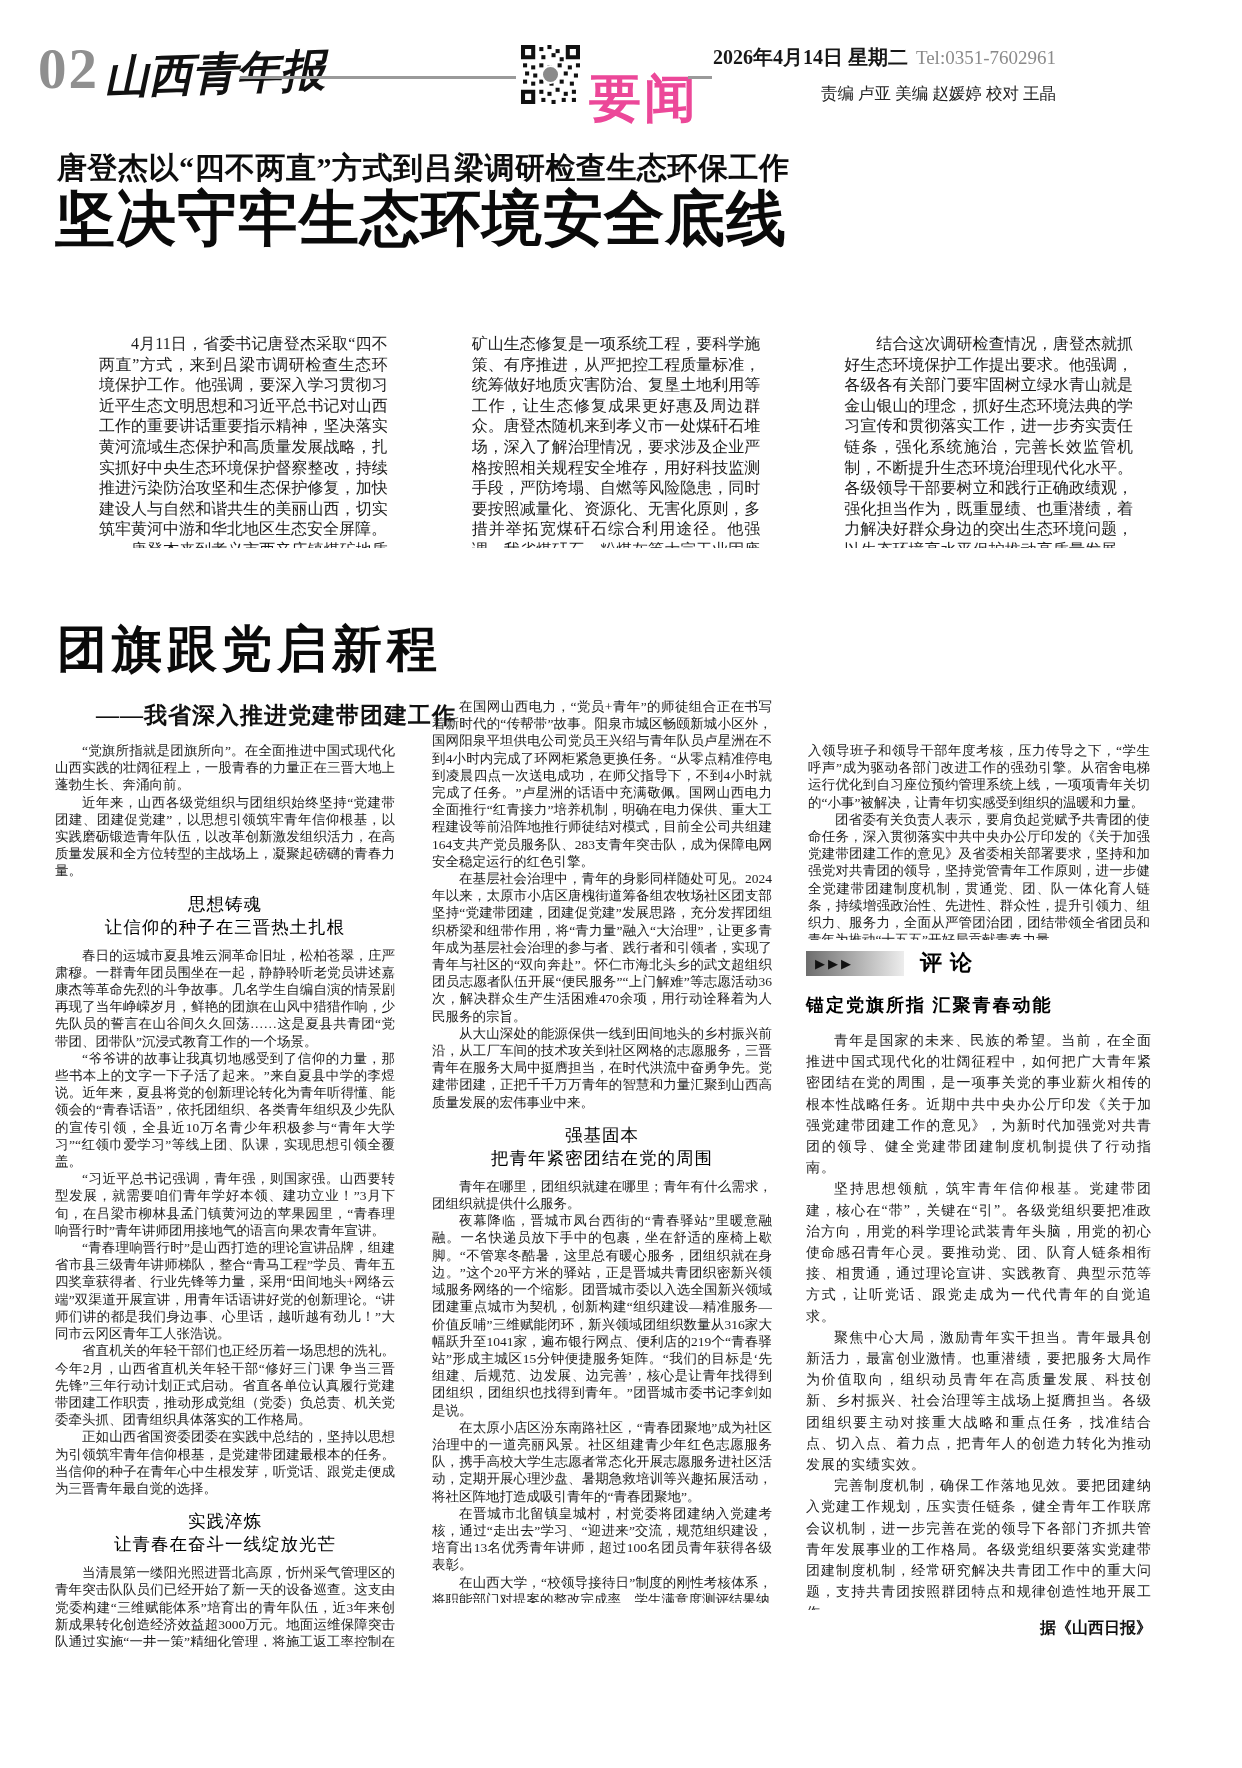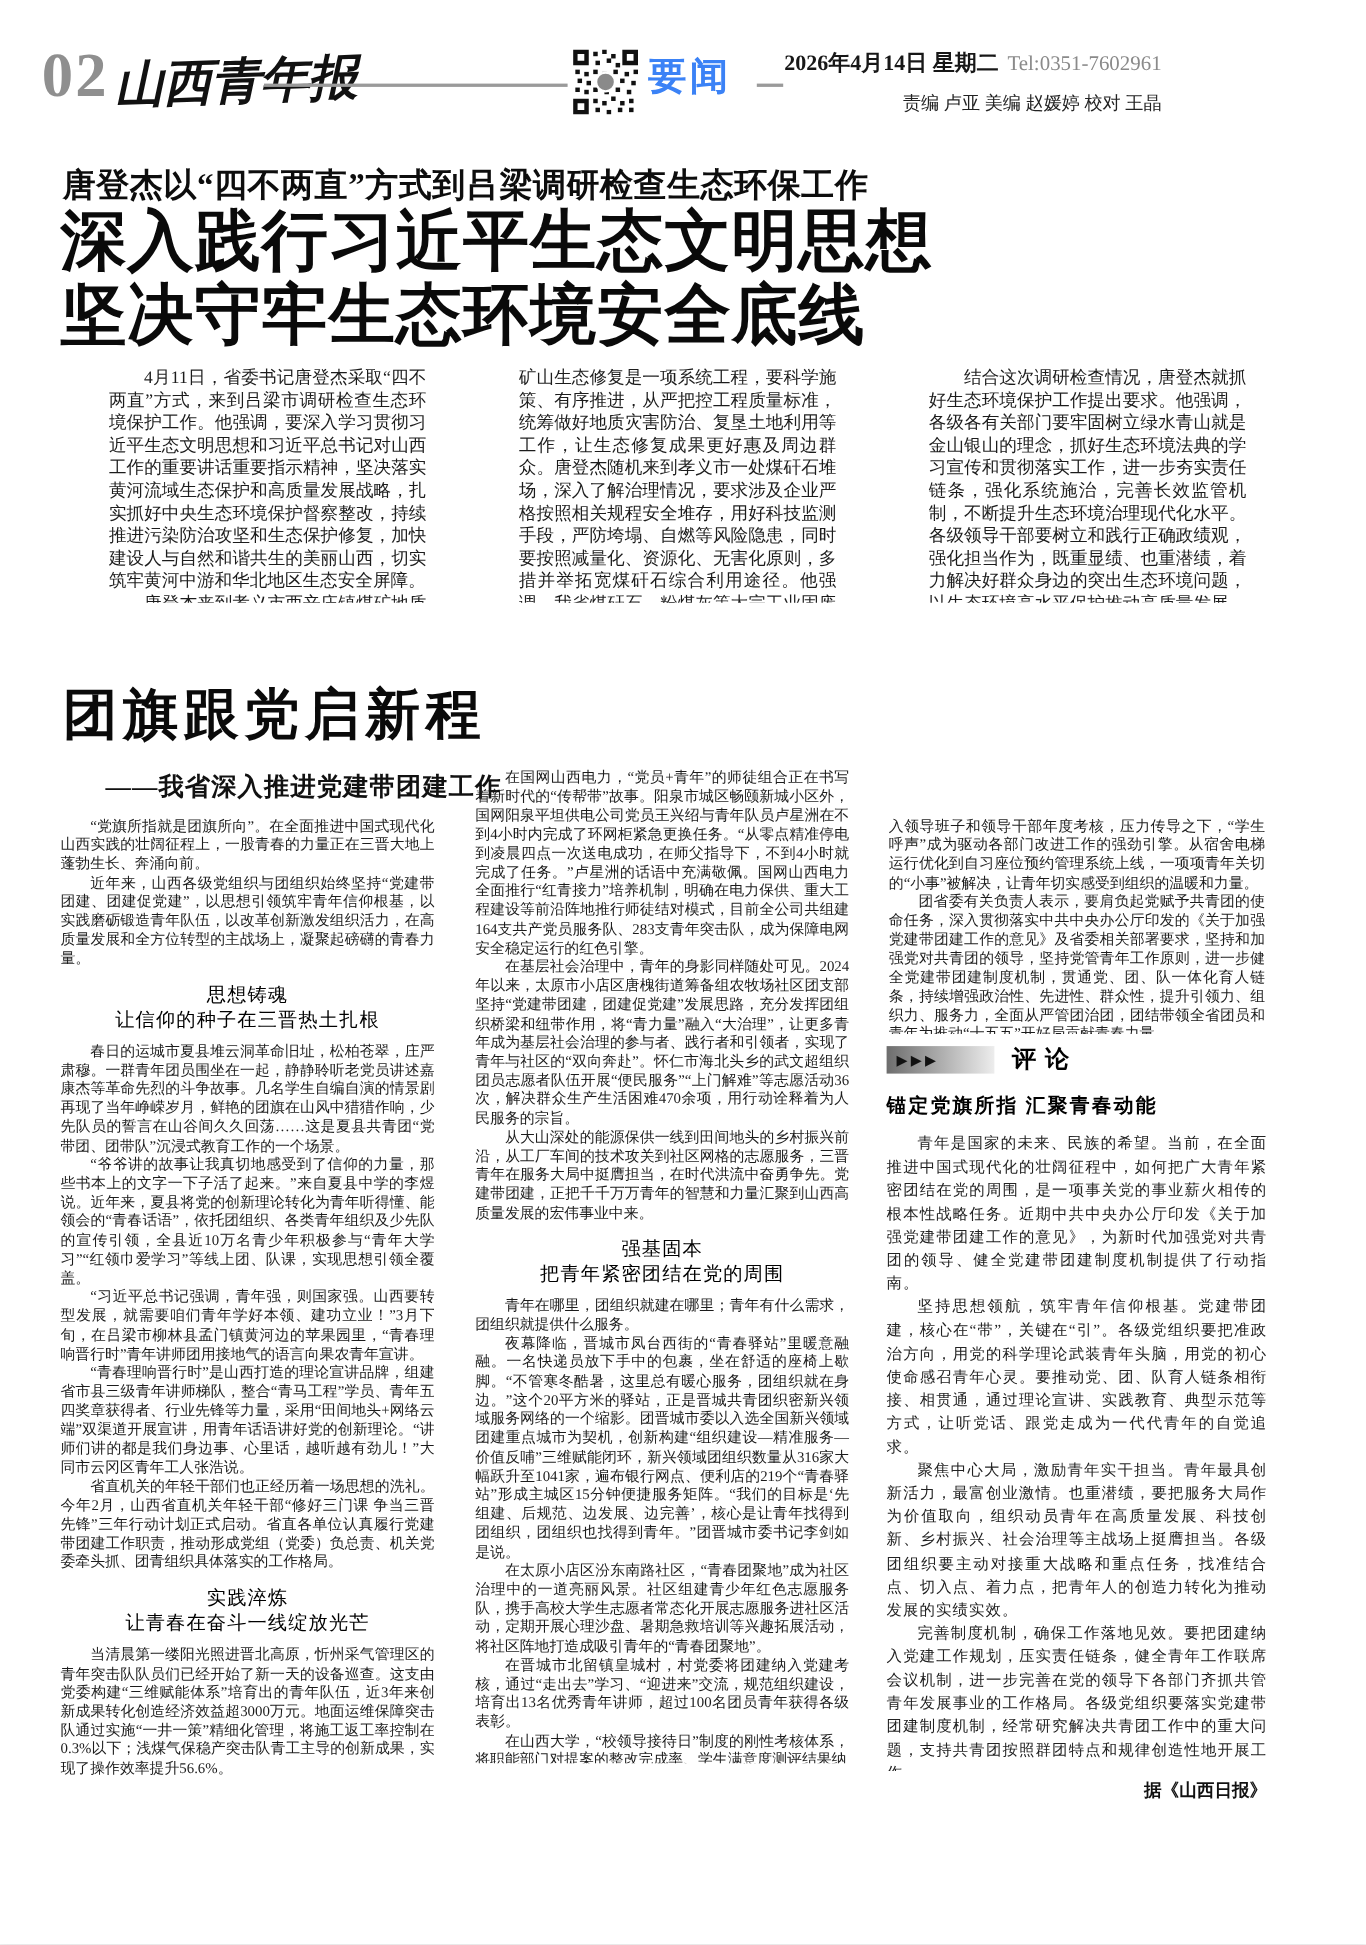--- a/index.html
+++ b/index.html
@@ -5,21 +5,21 @@
   html,body{margin:0;padding:0;background:#dcdcdc;}
   .page{position:relative;width:1242px;height:1768px;background:#ffffff;margin:0 auto;
         font-family:"Liberation Serif","DejaVu Serif",serif;color:#1c1c1c;overflow:hidden;
         box-shadow:0 0 8px rgba(0,0,0,.25);}
   
   .pagenum{position:absolute;left:38px;top:36px;font-size:57px;font-weight:700;color:#8f8f8f;letter-spacing:2px;}
   .masthead{position:absolute;left:104px;top:44px;font-size:45px;font-weight:900;font-style:italic;
             transform:rotate(-2deg);letter-spacing:-1px;color:#111;}
   .rule-a{position:absolute;left:240px;top:76px;width:276px;height:3px;background:#9a9a9a;}
   .qr{position:absolute;left:521px;top:45px;width:59px;height:59px;}
-  .section-title{position:absolute;left:589px;top:46px;font-size:35px;font-weight:900;color:#3b82f6;letter-spacing:3px;}
+  .section-title{position:absolute;left:589px;top:64px;font-size:52px;font-weight:900;color:#ec4899;letter-spacing:3px;}
   .rule-b{position:absolute;left:688px;top:76px;width:24px;height:3px;background:#9a9a9a;}
   .hdr-right{position:absolute;right:186px;top:44px;text-align:right;white-space:nowrap;}
   .hdr-date{font-size:20px;font-weight:700;color:#171717;}
   .hdr-tel{font-size:19px;font-weight:400;color:#8a8a8a;margin-left:8px;}
   .hdr-editors{font-size:16.5px;margin-top:12px;font-weight:500;color:#222;}
   
   .a1-kicker{position:absolute;left:57px;top:148px;font-size:30px;font-weight:900;letter-spacing:.5px;color:#0d0d0d;text-align:center;}
   .a1-title{position:absolute;left:55px;top:186px;font-size:60px;font-weight:900;line-height:67px;
             letter-spacing:1px;color:#0a0a0a;}
   .a1-cols{position:absolute;left:55px;top:334px;width:1078px;height:214px;display:flex;gap:40px;overflow:hidden;}
@@ -104,21 +104,20 @@
   <div class="rule-b"></div>
   <div class="hdr-right">
     <div>
       <span class="hdr-date">2026年4月14日  星期二</span><span class="hdr-tel">Tel:0351-7602961</span>
     </div>
     <div class="hdr-editors">责编 卢亚  美编 赵媛婷  校对 王晶</div>
   </div>
 
   <div class="a1-kicker">唐登杰以“四不两直”方式到吕梁调研检查生态环保工作</div>
   <div class="a1-title">
-    <div>深入践行习近平生态文明思想</div>
     <div>坚决守牢生态环境安全底线</div>
   </div>
   <div class="a1-cols">
     <div class="body-col">
         <p>4月11日，省委书记唐登杰采取“四不两直”方式，来到吕梁市调研检查生态环境保护工作。他强调，要深入学习贯彻习近平生态文明思想和习近平总书记对山西工作的重要讲话重要指示精神，坚决落实黄河流域生态保护和高质量发展战略，扎实抓好中央生态环境保护督察整改，持续推进污染防治攻坚和生态保护修复，加快建设人与自然和谐共生的美丽山西，切实筑牢黄河中游和华北地区生态安全屏障。</p>
         <p>唐登杰来到孝义市西辛庄镇煤矿地质环境治理项目现场，实地察看地貌重塑、边坡整治、植被恢复和土壤改良进展，同现场基层干部、施工人员深入交流。他指出，</p>
       </div>
     <div class="body-col">
         <p class="noindent">矿山生态修复是一项系统工程，要科学施策、有序推进，从严把控工程质量标准，统筹做好地质灾害防治、复垦土地利用等工作，让生态修复成果更好惠及周边群众。唐登杰随机来到孝义市一处煤矸石堆场，深入了解治理情况，要求涉及企业严格按照相关规程安全堆存，用好科技监测手段，严防垮塌、自燃等风险隐患，同时要按照减量化、资源化、无害化原则，多措并举拓宽煤矸石综合利用途径。他强调，我省煤矸石、粉煤灰等大宗工业固废产生量大、历史堆存量大，要建立健全覆盖产生、收集、贮存、转移、利用、处置全过程的监管体系，压紧压实企业主体责任，加快补齐固废污染防治短板，坚决守住生态环境安全底线。</p>
       </div>
@@ -132,20 +131,21 @@
   <div class="a2col a2-col1">
       <p>“党旗所指就是团旗所向”。在全面推进中国式现代化山西实践的壮阔征程上，一股青春的力量正在三晋大地上蓬勃生长、奔涌向前。</p>
       <p>近年来，山西各级党组织与团组织始终坚持“党建带团建、团建促党建”，以思想引领筑牢青年信仰根基，以实践磨砺锻造青年队伍，以改革创新激发组织活力，在高质量发展和全方位转型的主战场上，凝聚起磅礴的青春力量。</p>
       <h4 class="subhead">思想铸魂
 让信仰的种子在三晋热土扎根</h4>
       <p>春日的运城市夏县堆云洞革命旧址，松柏苍翠，庄严肃穆。一群青年团员围坐在一起，静静聆听老党员讲述嘉康杰等革命先烈的斗争故事。几名学生自编自演的情景剧再现了当年峥嵘岁月，鲜艳的团旗在山风中猎猎作响，少先队员的誓言在山谷间久久回荡……这是夏县共青团“党带团、团带队”沉浸式教育工作的一个场景。</p>
       <p>“爷爷讲的故事让我真切地感受到了信仰的力量，那些书本上的文字一下子活了起来。”来自夏县中学的李煜说。近年来，夏县将党的创新理论转化为青年听得懂、能领会的“青春话语”，依托团组织、各类青年组织及少先队的宣传引领，全县近10万名青少年积极参与“青年大学习”“红领巾爱学习”等线上团、队课，实现思想引领全覆盖。</p>
       <p>“习近平总书记强调，青年强，则国家强。山西要转型发展，就需要咱们青年学好本领、建功立业！”3月下旬，在吕梁市柳林县孟门镇黄河边的苹果园里，“青春理响晋行时”青年讲师团用接地气的语言向果农青年宣讲。</p>
       <p>“青春理响晋行时”是山西打造的理论宣讲品牌，组建省市县三级青年讲师梯队，整合“青马工程”学员、青年五四奖章获得者、行业先锋等力量，采用“田间地头+网络云端”双渠道开展宣讲，用青年话语讲好党的创新理论。“讲师们讲的都是我们身边事、心里话，越听越有劲儿！”大同市云冈区青年工人张浩说。</p>
       <p>省直机关的年轻干部们也正经历着一场思想的洗礼。今年2月，山西省直机关年轻干部“修好三门课 争当三晋先锋”三年行动计划正式启动。省直各单位认真履行党建带团建工作职责，推动形成党组（党委）负总责、机关党委牵头抓、团青组织具体落实的工作格局。</p>
+      <p>正如山西省国资委团委在实践中总结的，坚持以思想为引领筑牢青年信仰根基，是党建带团建最根本的任务。当信仰的种子在青年心中生根发芽，听党话、跟党走便成为三晋青年最自觉的选择。</p>
       <h4 class="subhead">实践淬炼
 让青春在奋斗一线绽放光芒</h4>
       <p>当清晨第一缕阳光照进晋北高原，忻州采气管理区的青年突击队队员们已经开始了新一天的设备巡查。这支由党委构建“三维赋能体系”培育出的青年队伍，近3年来创新成果转化创造经济效益超3000万元。地面运维保障突击队通过实施“一井一策”精细化管理，将施工返工率控制在0.3%以下；浅煤气保稳产突击队青工主导的创新成果，实现了操作效率提升56.6%。</p>
     </div>
   <div class="a2col a2-col2">
       <p>在国网山西电力，“党员+青年”的师徒组合正在书写着新时代的“传帮带”故事。阳泉市城区畅颐新城小区外，国网阳泉平坦供电公司党员王兴绍与青年队员卢星洲在不到4小时内完成了环网柜紧急更换任务。“从零点精准停电到凌晨四点一次送电成功，在师父指导下，不到4小时就完成了任务。”卢星洲的话语中充满敬佩。国网山西电力全面推行“红青接力”培养机制，明确在电力保供、重大工程建设等前沿阵地推行师徒结对模式，目前全公司共组建164支共产党员服务队、283支青年突击队，成为保障电网安全稳定运行的红色引擎。</p>
       <p>在基层社会治理中，青年的身影同样随处可见。2024年以来，太原市小店区唐槐街道筹备组农牧场社区团支部坚持“党建带团建，团建促党建”发展思路，充分发挥团组织桥梁和纽带作用，将“青力量”融入“大治理”，让更多青年成为基层社会治理的参与者、践行者和引领者，实现了青年与社区的“双向奔赴”。怀仁市海北头乡的武文超组织团员志愿者队伍开展“便民服务”“上门解难”等志愿活动36次，解决群众生产生活困难470余项，用行动诠释着为人民服务的宗旨。</p>
       <p>从大山深处的能源保供一线到田间地头的乡村振兴前沿，从工厂车间的技术攻关到社区网格的志愿服务，三晋青年在服务大局中挺膺担当，在时代洪流中奋勇争先。党建带团建，正把千千万万青年的智慧和力量汇聚到山西高质量发展的宏伟事业中来。</p>
       <h4 class="subhead">强基固本
 把青年紧密团结在党的周围</h4>

